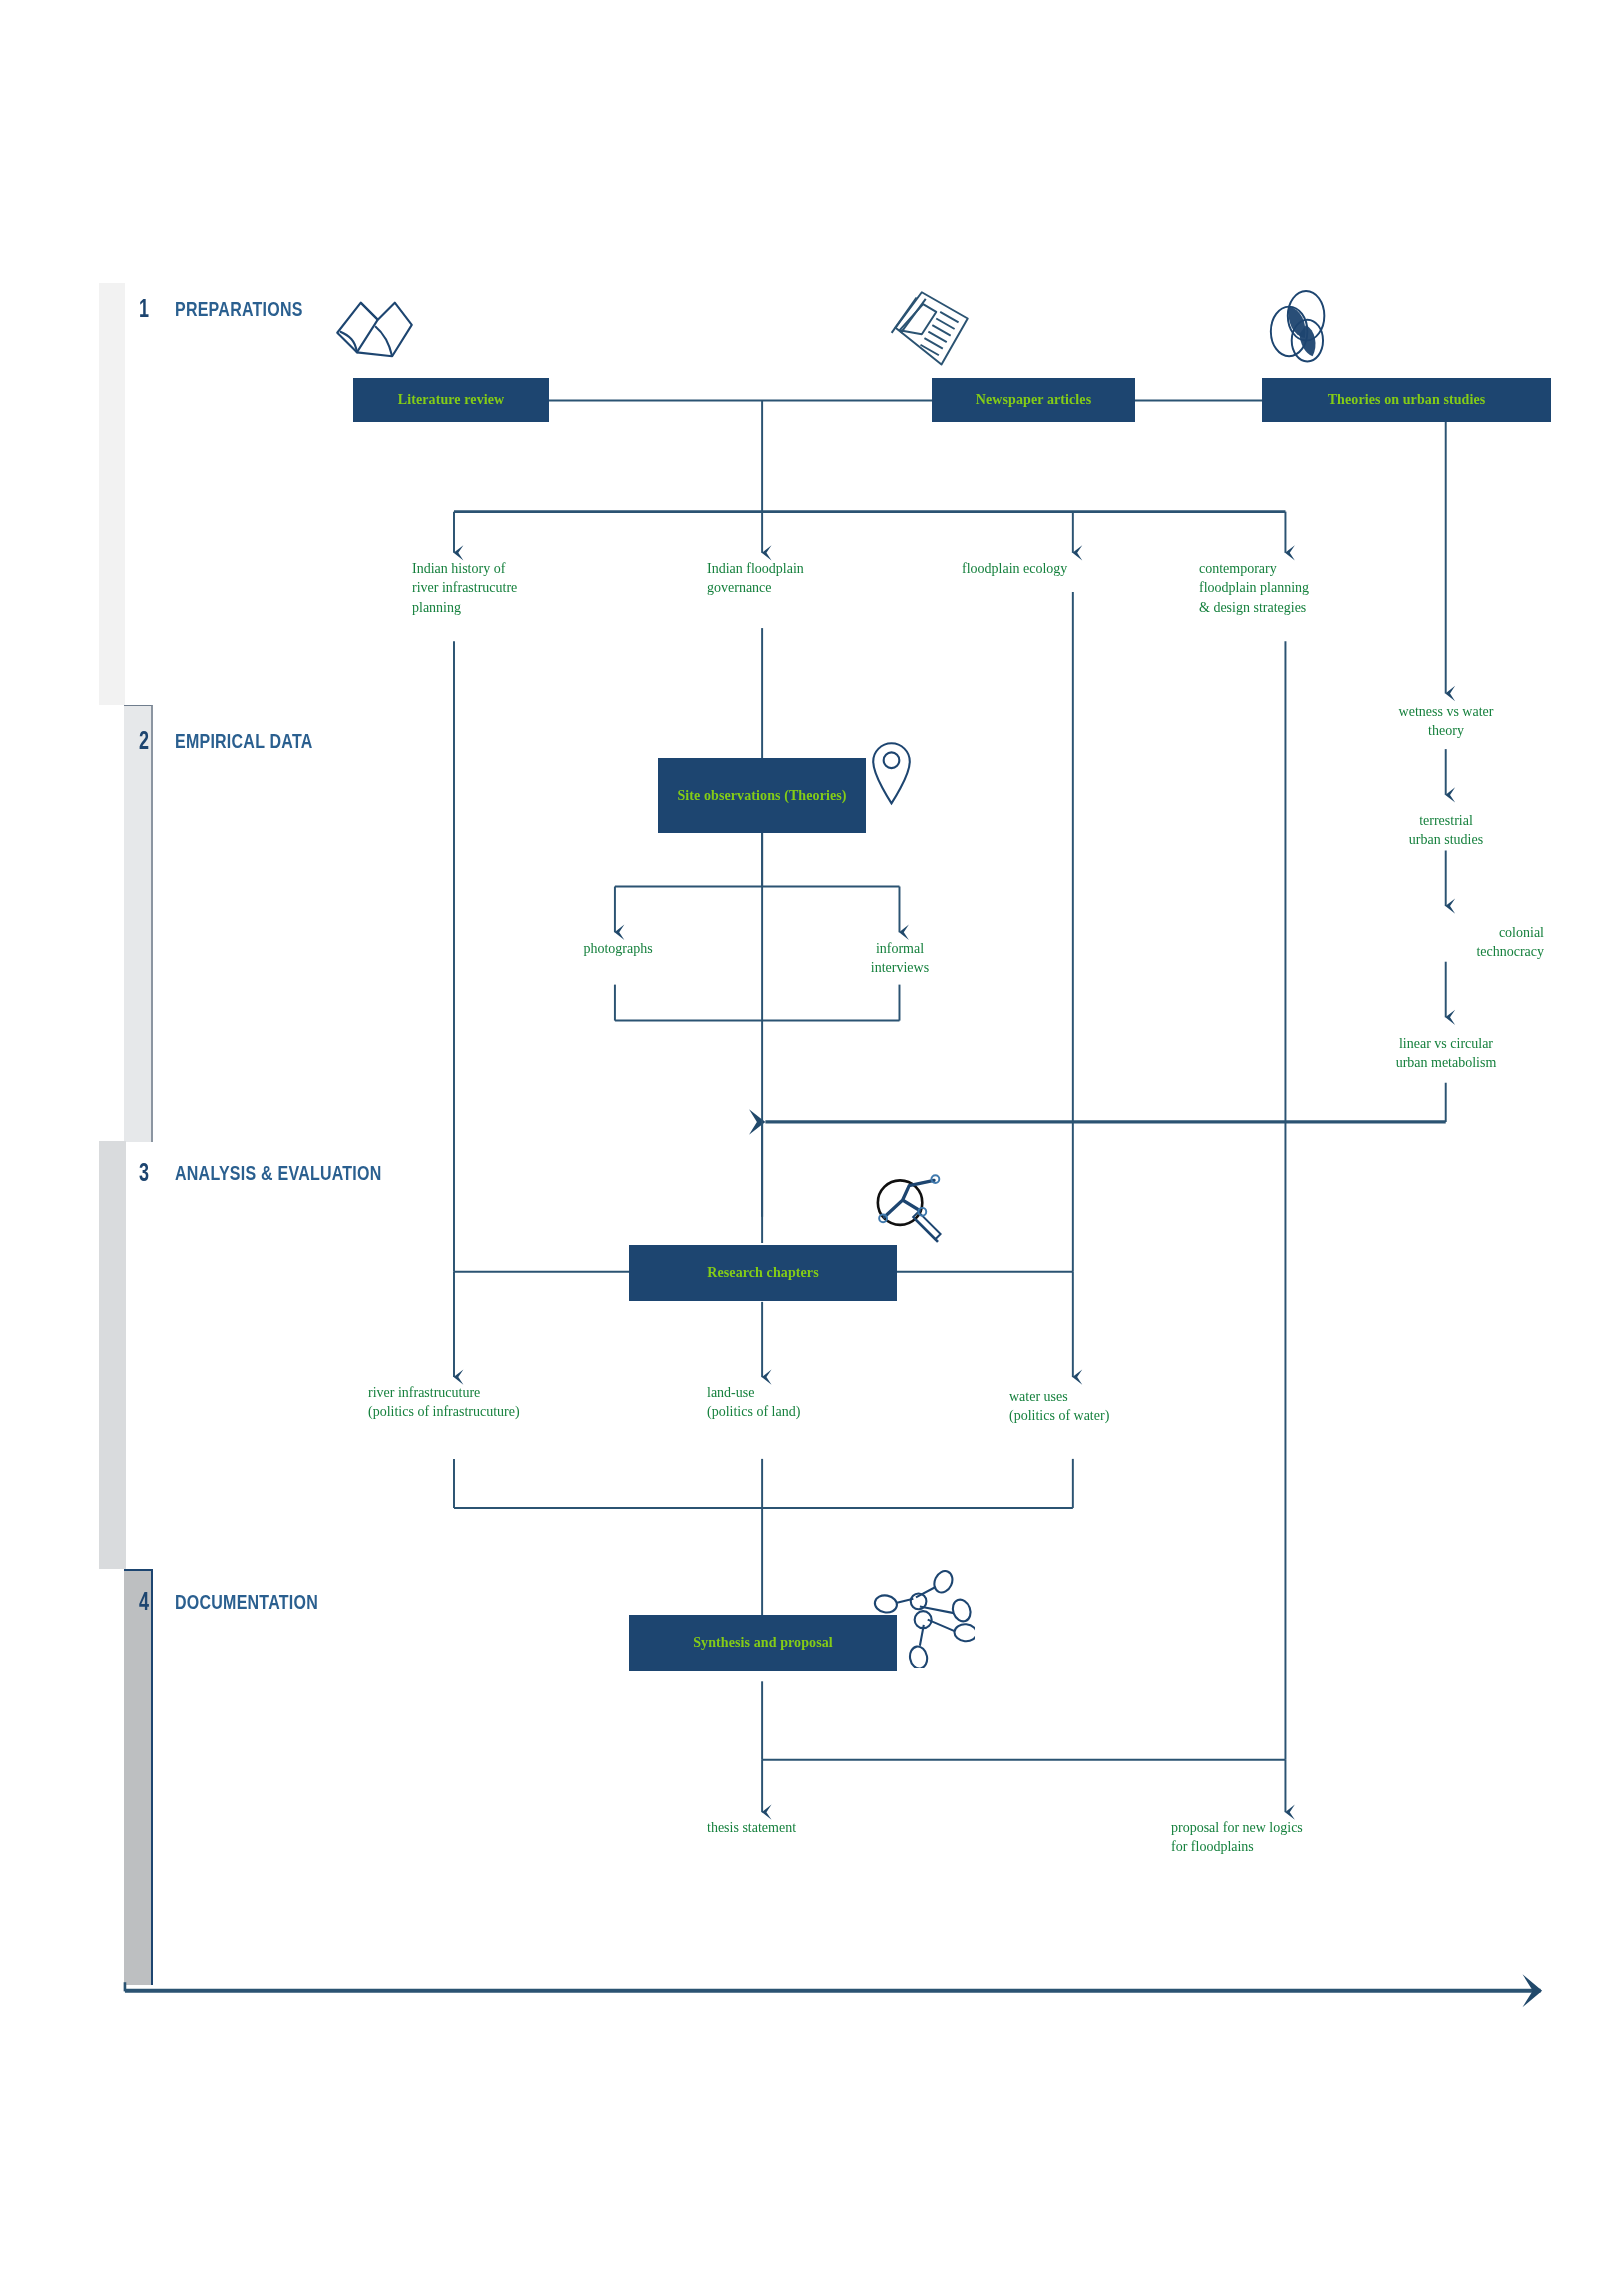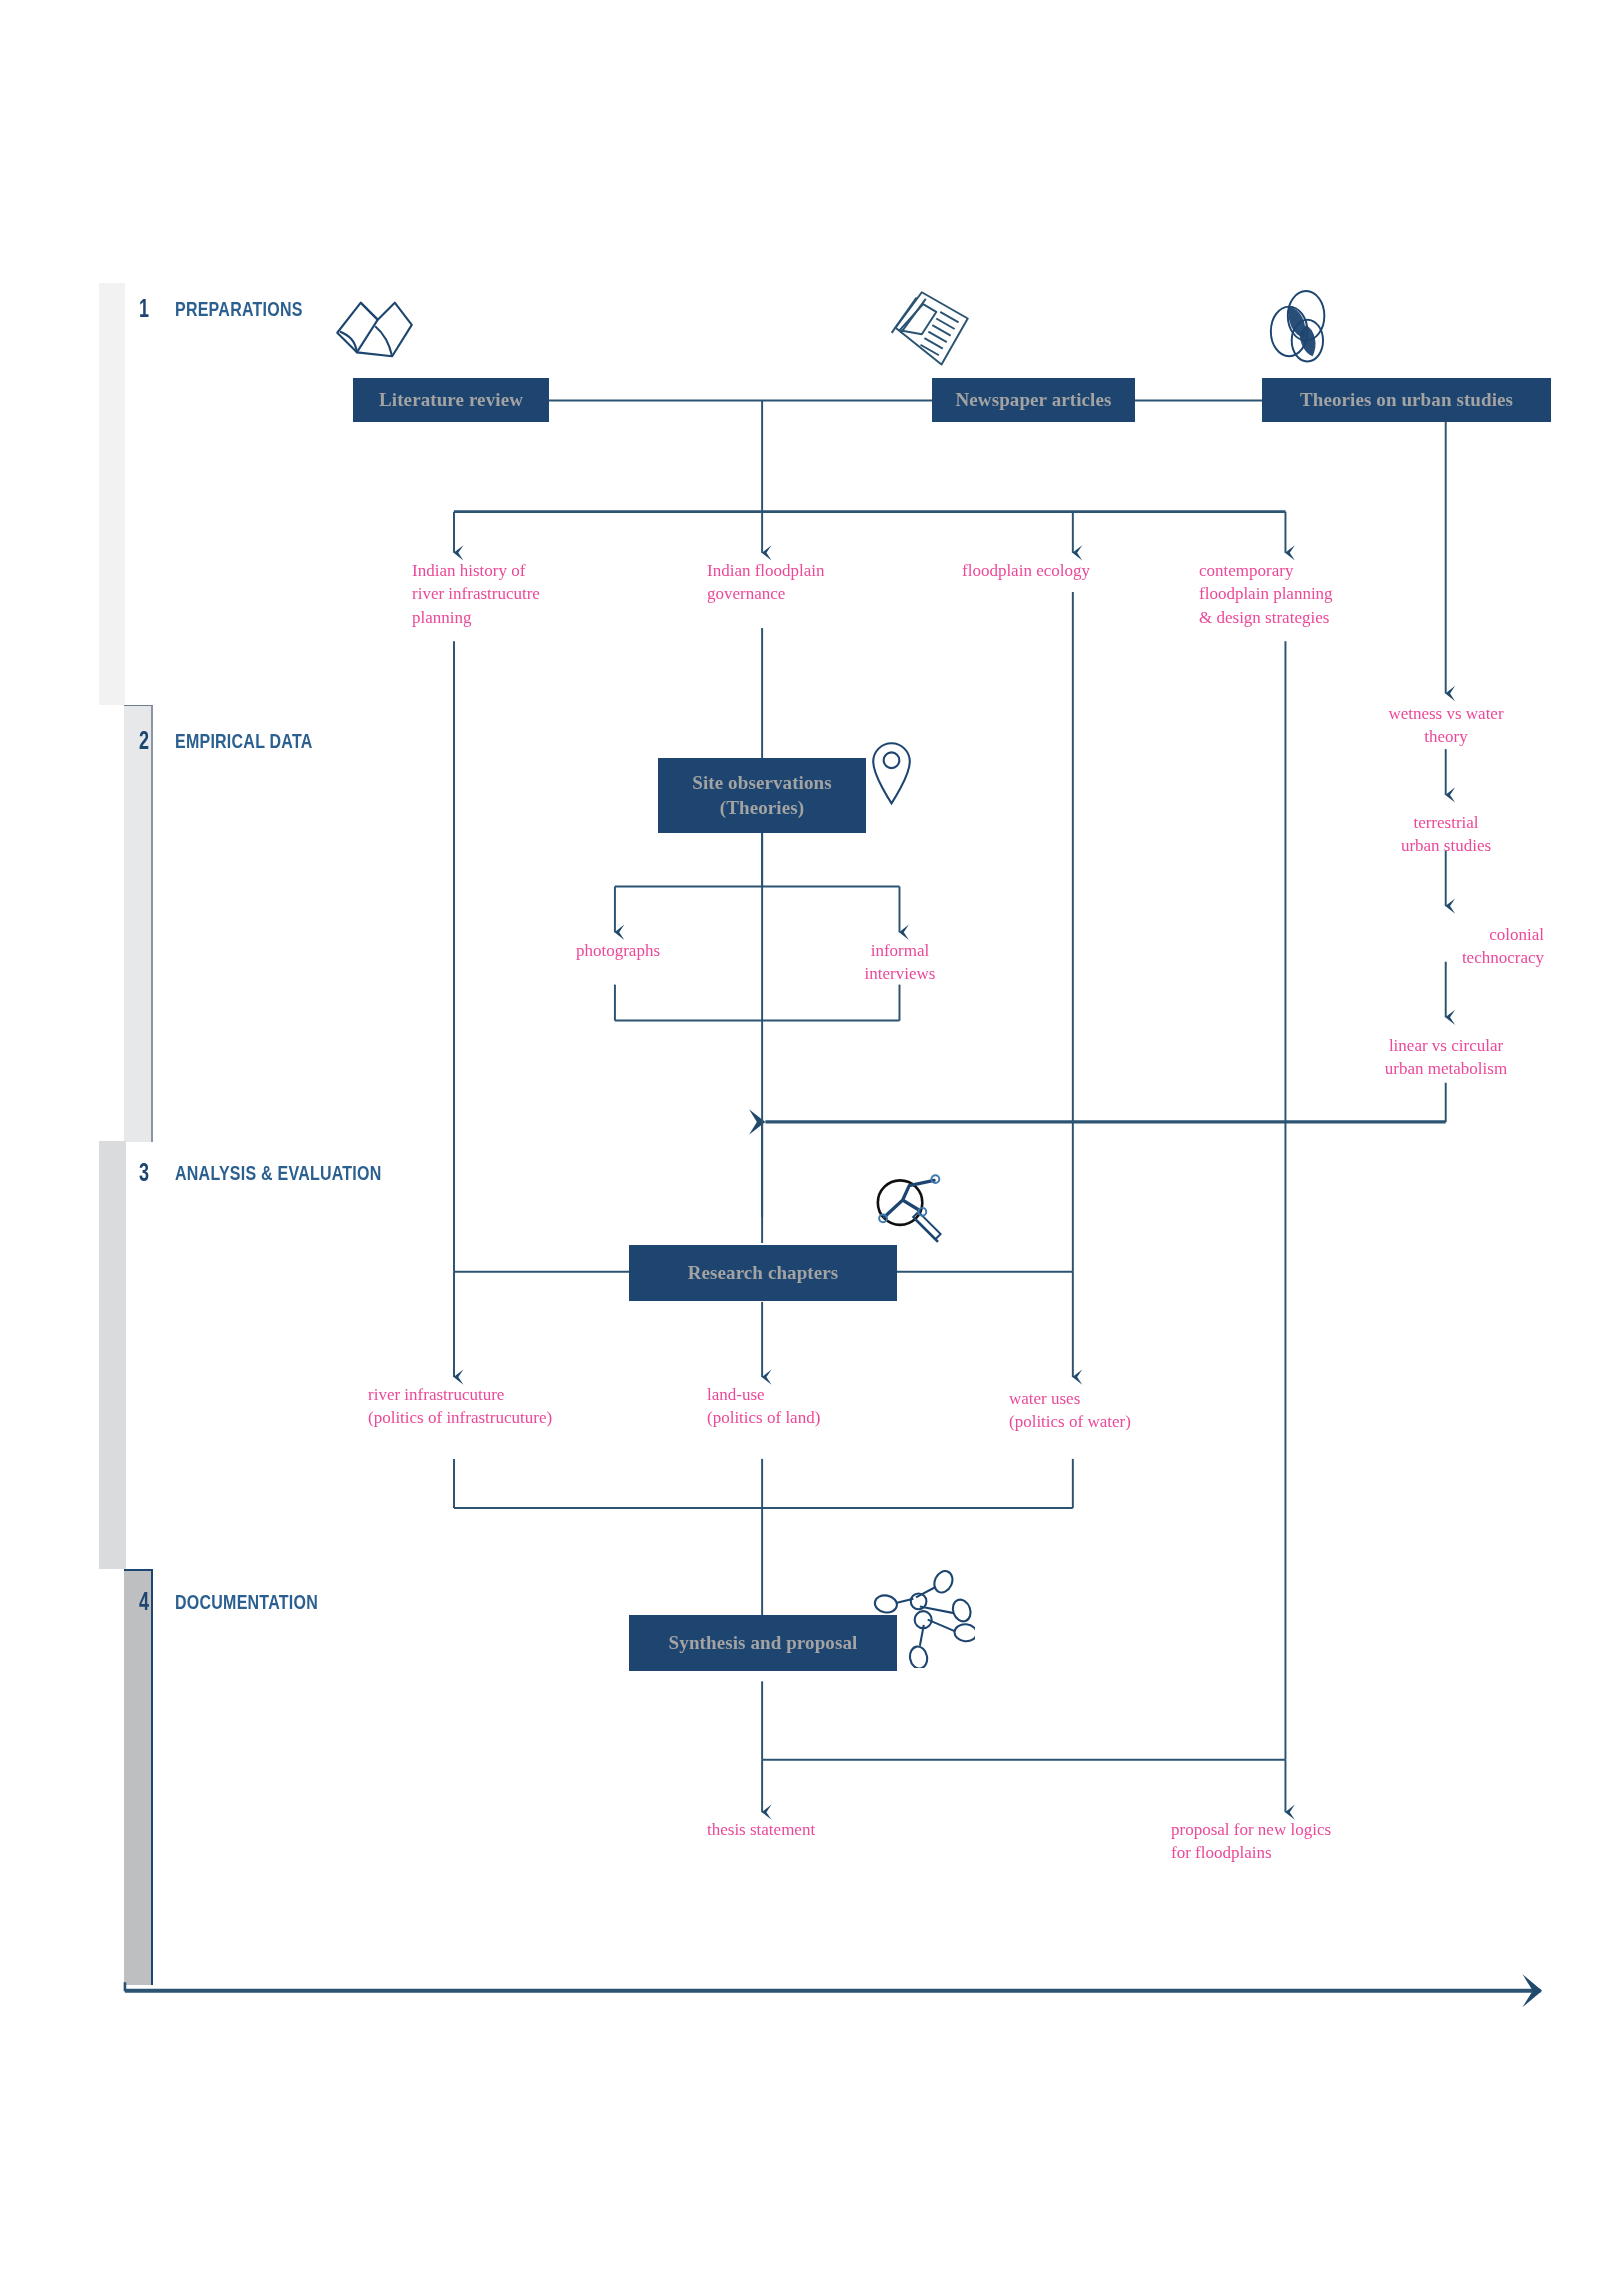--- a/index.html
+++ b/index.html
@@ -1,26 +1,26 @@
 <!DOCTYPE html>
 <html style="font-size:10.5px"><head>
 <meta charset="utf-8">
 <style>
   html,body{margin:0;padding:0;background:#ffffff;}
   body{width:1623px;height:2295px;position:relative;overflow:hidden;
        font-family:"Liberation Serif",serif;color:#1d4570;}
   #stage{position:absolute;left:0;top:0;width:1623px;height:2295px;}
   svg.layer{position:absolute;left:0;top:0;width:1623px;height:2295px;overflow:visible;}
-  .box{position:absolute;background:#1d4570;color:#a3a3a3;
+  .box{position:absolute;background:#1d4570;color:#84cc16;
        display:flex;align-items:center;justify-content:center;
        font-family:"Liberation Serif",serif;font-weight:700;
-       font-size:19px;line-height:1.28;text-align:center;letter-spacing:0.1px;
+       font-size:14px;line-height:1.28;text-align:center;letter-spacing:0.1px;
        box-sizing:border-box;padding:3.9px 11.8px;}
   .node{position:absolute;font-family:"Liberation Serif",serif;
-        font-size:17px;line-height:1.38;color:#ec4899;white-space:pre-line;}
+        font-size:14px;line-height:1.38;color:#15803d;white-space:pre-line;}
   .stagenum{position:absolute;font-family:"Liberation Sans",sans-serif;
             font-weight:700;font-size:25px;color:#1d4570;
             transform:scaleX(.72);transform-origin:left center;}
   .stagelbl{position:absolute;font-family:"Liberation Sans",sans-serif;
             font-weight:700;font-size:20px;color:#2a5f8f;letter-spacing:0.3px;
             transform:scaleX(.80);transform-origin:left center;}
   .bar{position:absolute;}
   .ico{position:absolute;}
 </style>
 </head>

